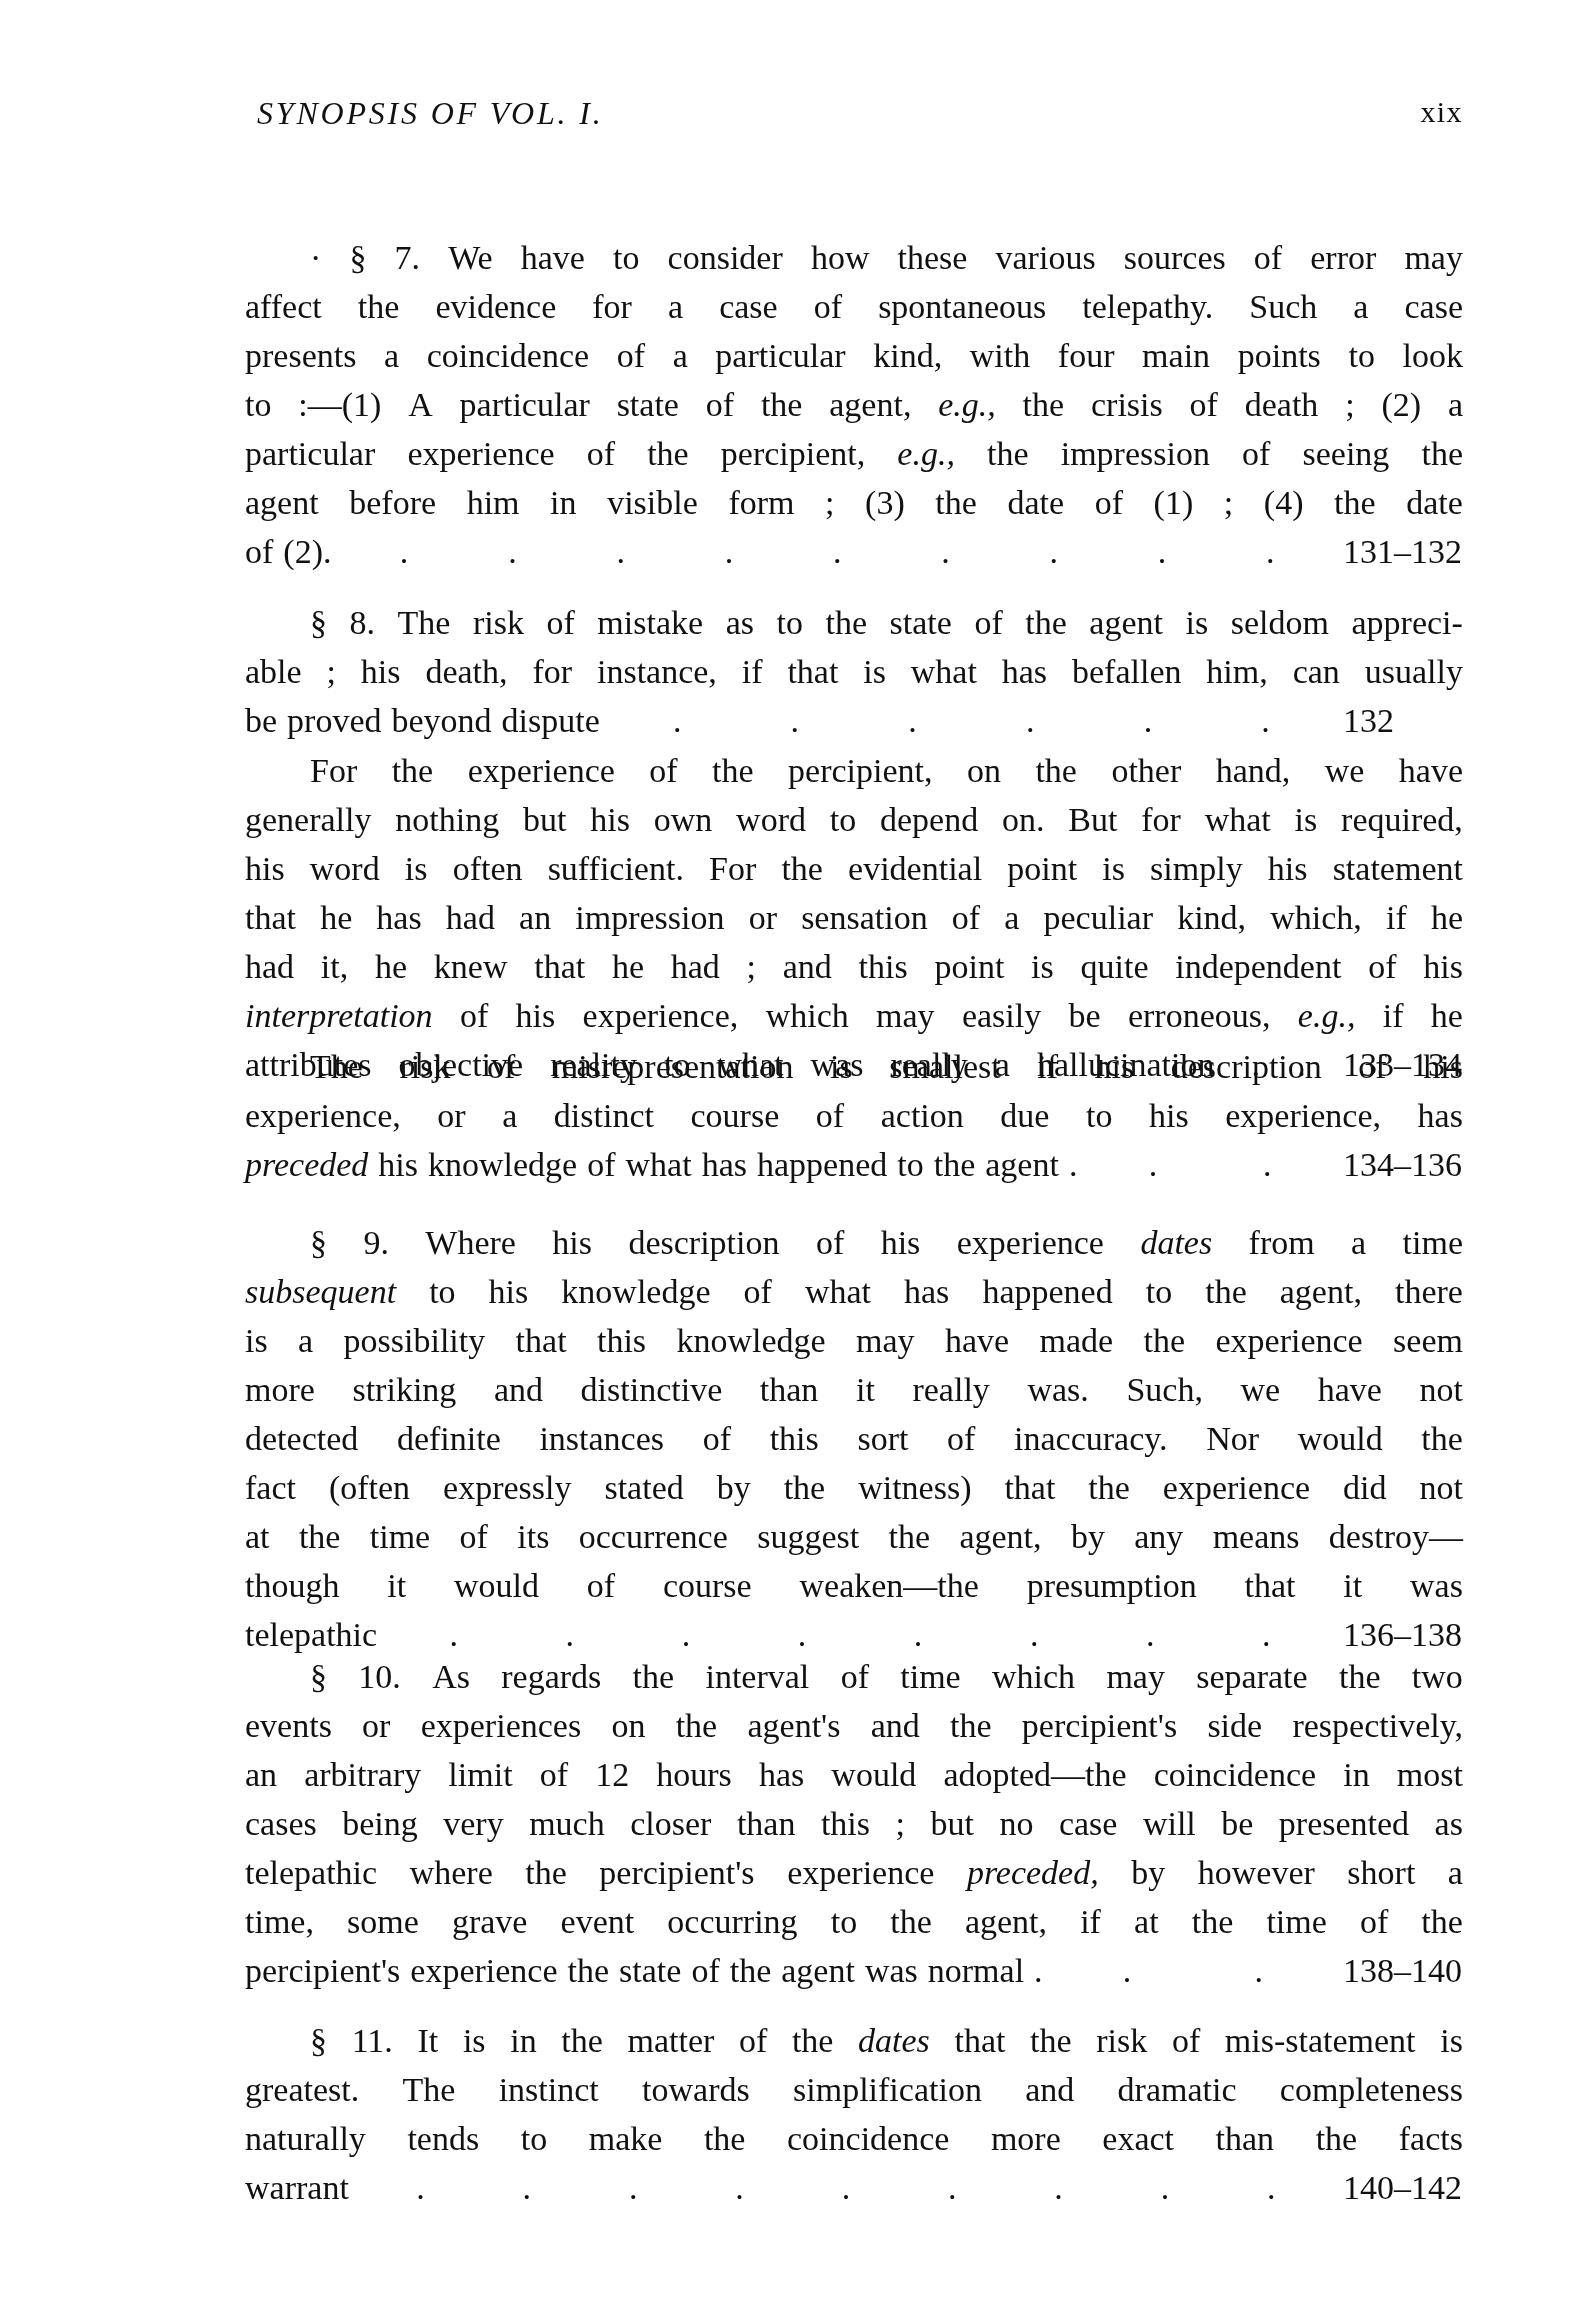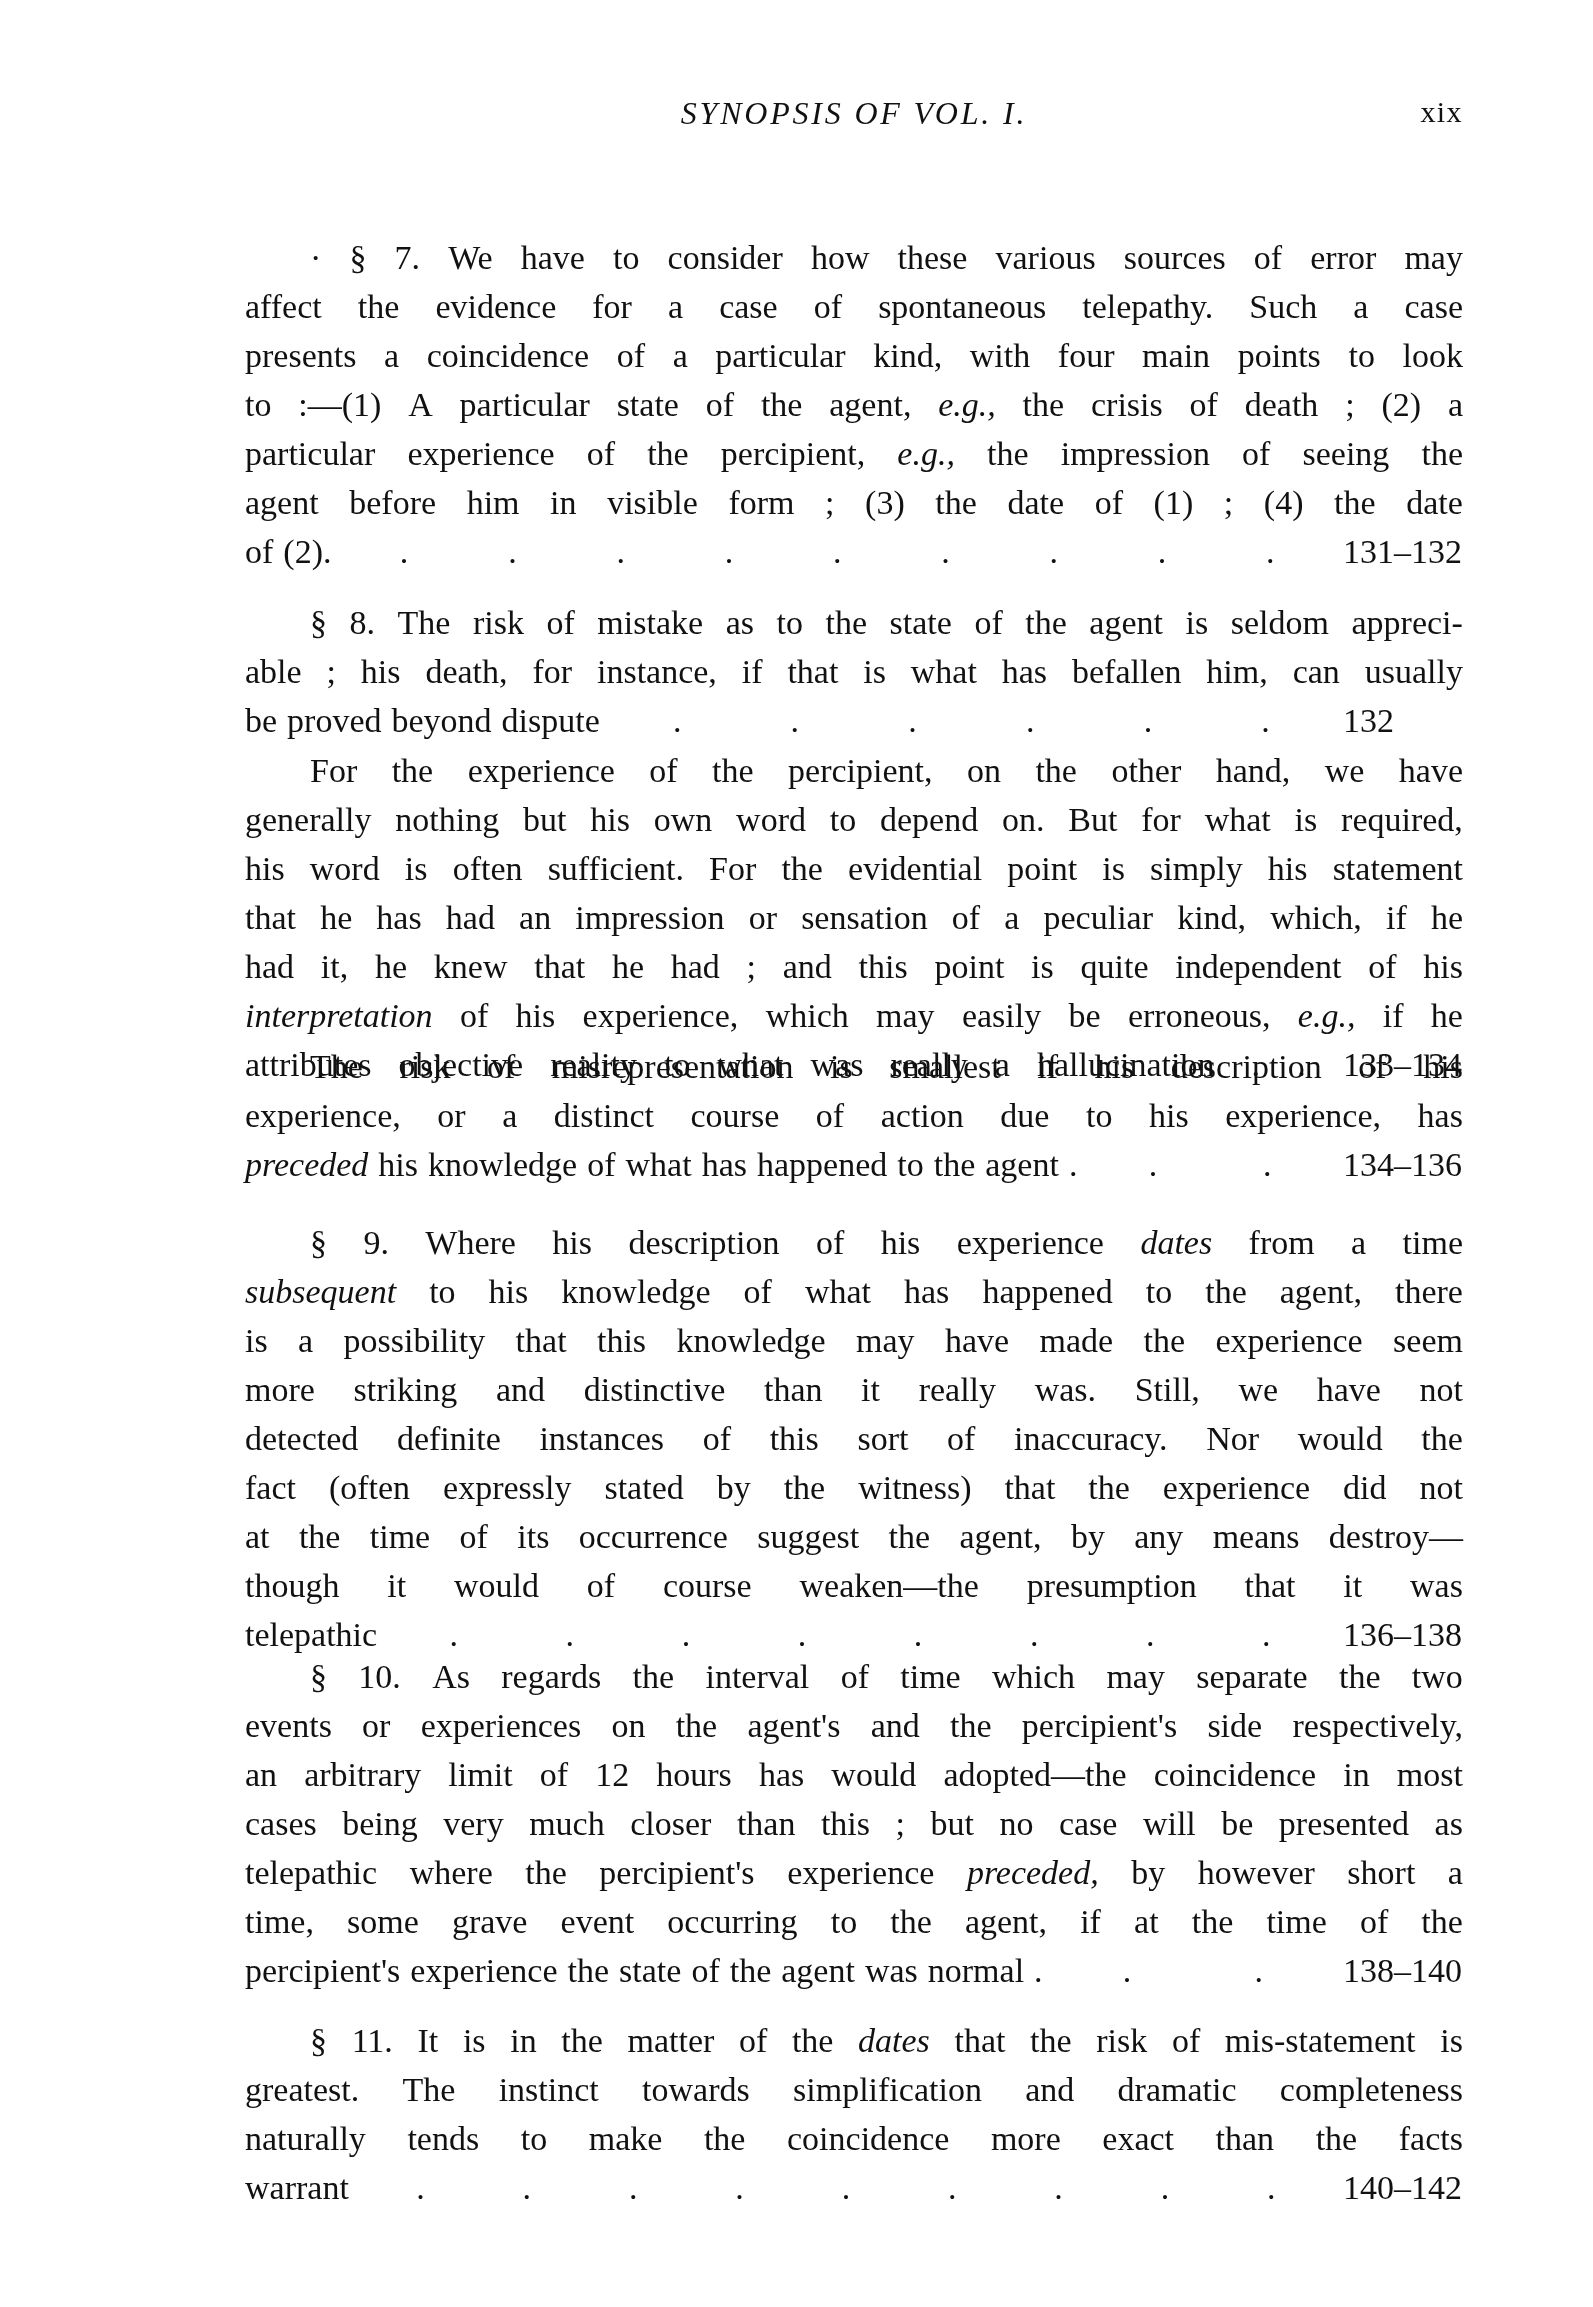--- a/index.html
+++ b/index.html
@@ -1,20 +1,20 @@
 <!DOCTYPE html>
 <html style="font-size:7.4px"><head>
 <meta charset="utf-8">
 <style>
   html, body { margin:0; padding:0; background:#ffffff; }
   body { width:1594px; height:2489px; position:relative; overflow:hidden;
          font-family:"Liberation Serif","DejaVu Serif",serif; color:#111; }
   .page { position:absolute; left:245px; top:0; width:1218px; }
   .header { position:absolute; top:95px; left:0; width:1218px; height:51px; }
-  .header .title { position:absolute; left:0; width:1218px; text-align:center;
+  .header .title { position:absolute; left:12px; width:1218px; 
                    font-style:italic; font-size:32px; letter-spacing:2.8px; }
   .header .folio { position:absolute; right:0; font-size:30px; letter-spacing:1.4px; }
   .para { position:absolute; left:0; width:1218px; font-size:34px; line-height:49px;
           text-align:justify; text-align-last:justify; }
   .line { display:flex; justify-content:space-between; white-space:nowrap; height:49px; }
   .line.first { padding-left:65px; }
   .leader { display:flex; justify-content:space-between; align-items:baseline; white-space:nowrap; height:49px; }
   .leader .dots { flex:1; margin:0 18.5px; letter-spacing:0; display:flex; justify-content:space-around; }
   .leader .pages { min-width:120px; text-align:right; }
   i { }
@@ -404,21 +404,21 @@
       </div>
       <div class="line">
         <span>more</span>
         <span>striking</span>
         <span>and</span>
         <span>distinctive</span>
         <span>than</span>
         <span>it</span>
         <span>really</span>
         <span>was.</span>
-        <span>Still,</span>
+        <span>Such,</span>
         <span>we</span>
         <span>have</span>
         <span>not</span>
       </div>
       <div class="line">
         <span>detected</span>
         <span>definite</span>
         <span>instances</span>
         <span>of</span>
         <span>this</span>

